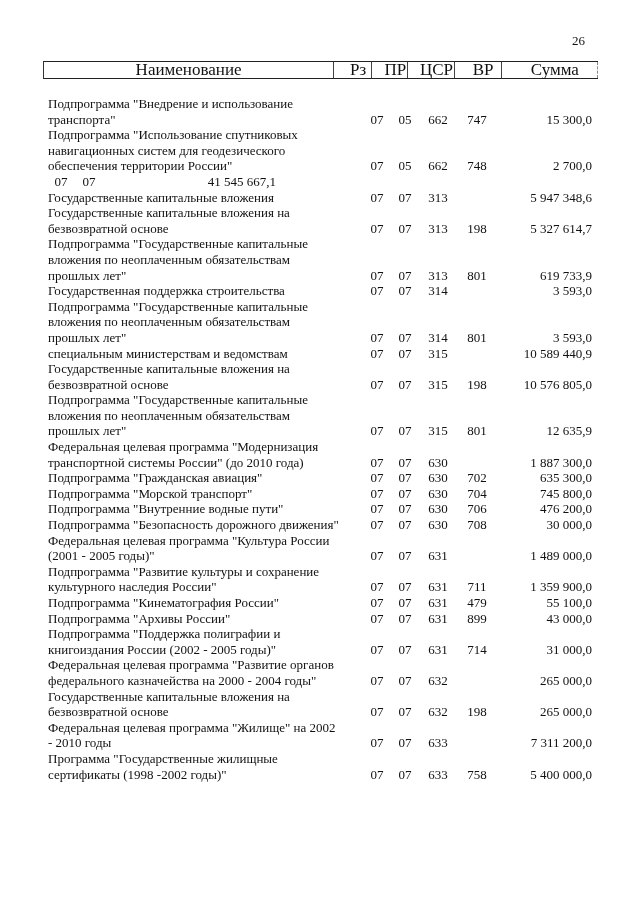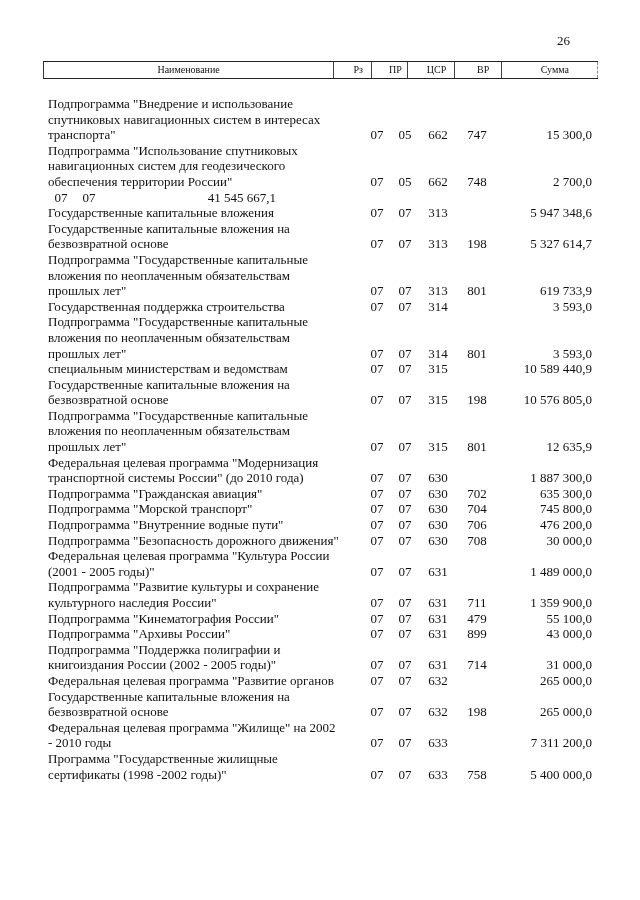--- a/index.html
+++ b/index.html
@@ -2,28 +2,28 @@
 <html><head>
 <meta charset="utf-8">
 <style>
   html, body { margin: 0; padding: 0; background: #ffffff; }
   body {
     width: 640px; height: 900px; position: relative; overflow: hidden;
     font-family: "Liberation Serif", "DejaVu Serif", serif;
     color: #111;
   }
   .page-number {
-    position: absolute; top: 33px; left: 540px; width: 30px;
+    position: absolute; top: 33px; left: 555px; width: 30px;
     font-size: 13px; text-align: right;
   }
   .header-table {
     position: absolute; top: 61px; left: 43px; width: 555px; height: 18px;
     border-top: 1.5px solid #222; border-bottom: 1.5px solid #222;
     border-left: 1px solid #333;
-    display: flex; font-size: 10px; box-sizing: border-box; gap: 11px;
+    display: flex; font-size: 17px; box-sizing: border-box; gap: 11px;
   }
   .header-table .hcell {
     box-sizing: border-box; text-align: center; line-height: 16px;
     border-right: 1px solid #444;
   }
   .header-table .hcell:last-child { border-right: 1px dashed #888; }
   .h-name { width: 323px; }
   .h-rz { width: 30px; }
   .h-pr { width: 28px; }
   .h-csr { width: 39px; }
@@ -54,21 +54,20 @@
   <div class="hcell h-pr">ПР</div>
   <div class="hcell h-csr">ЦСР</div>
   <div class="hcell h-vr">ВР</div>
   <div class="hcell h-sum">Сумма</div>
 </div>
 
 <div class="rows" id="rows">
     <div class="row">
       <div class="name">
         <div>Подпрограмма "Внедрение и использование</div>
-        <div>спутниковых навигационных систем в интересах</div>
         <div>транспорта"</div>
       </div>
       <div class="c rz">07</div>
       <div class="c pr">05</div>
       <div class="c csr">662</div>
       <div class="c vr">747</div>
       <div class="c sum">15 300,0</div>
     </div>
     <div class="row">
       <div class="name">
@@ -277,20 +276,21 @@
       </div>
       <div class="c rz">07</div>
       <div class="c pr">07</div>
       <div class="c csr">631</div>
       <div class="c vr">714</div>
       <div class="c sum">31 000,0</div>
     </div>
     <div class="row">
       <div class="name">
         <div>Федеральная целевая программа "Развитие органов</div>
+        <div>федерального казначейства на 2000 - 2004 годы"</div>
       </div>
       <div class="c rz">07</div>
       <div class="c pr">07</div>
       <div class="c csr">632</div>
       <div class="c vr"></div>
       <div class="c sum">265 000,0</div>
     </div>
     <div class="row">
       <div class="name">
         <div>Государственные капитальные вложения на</div>

